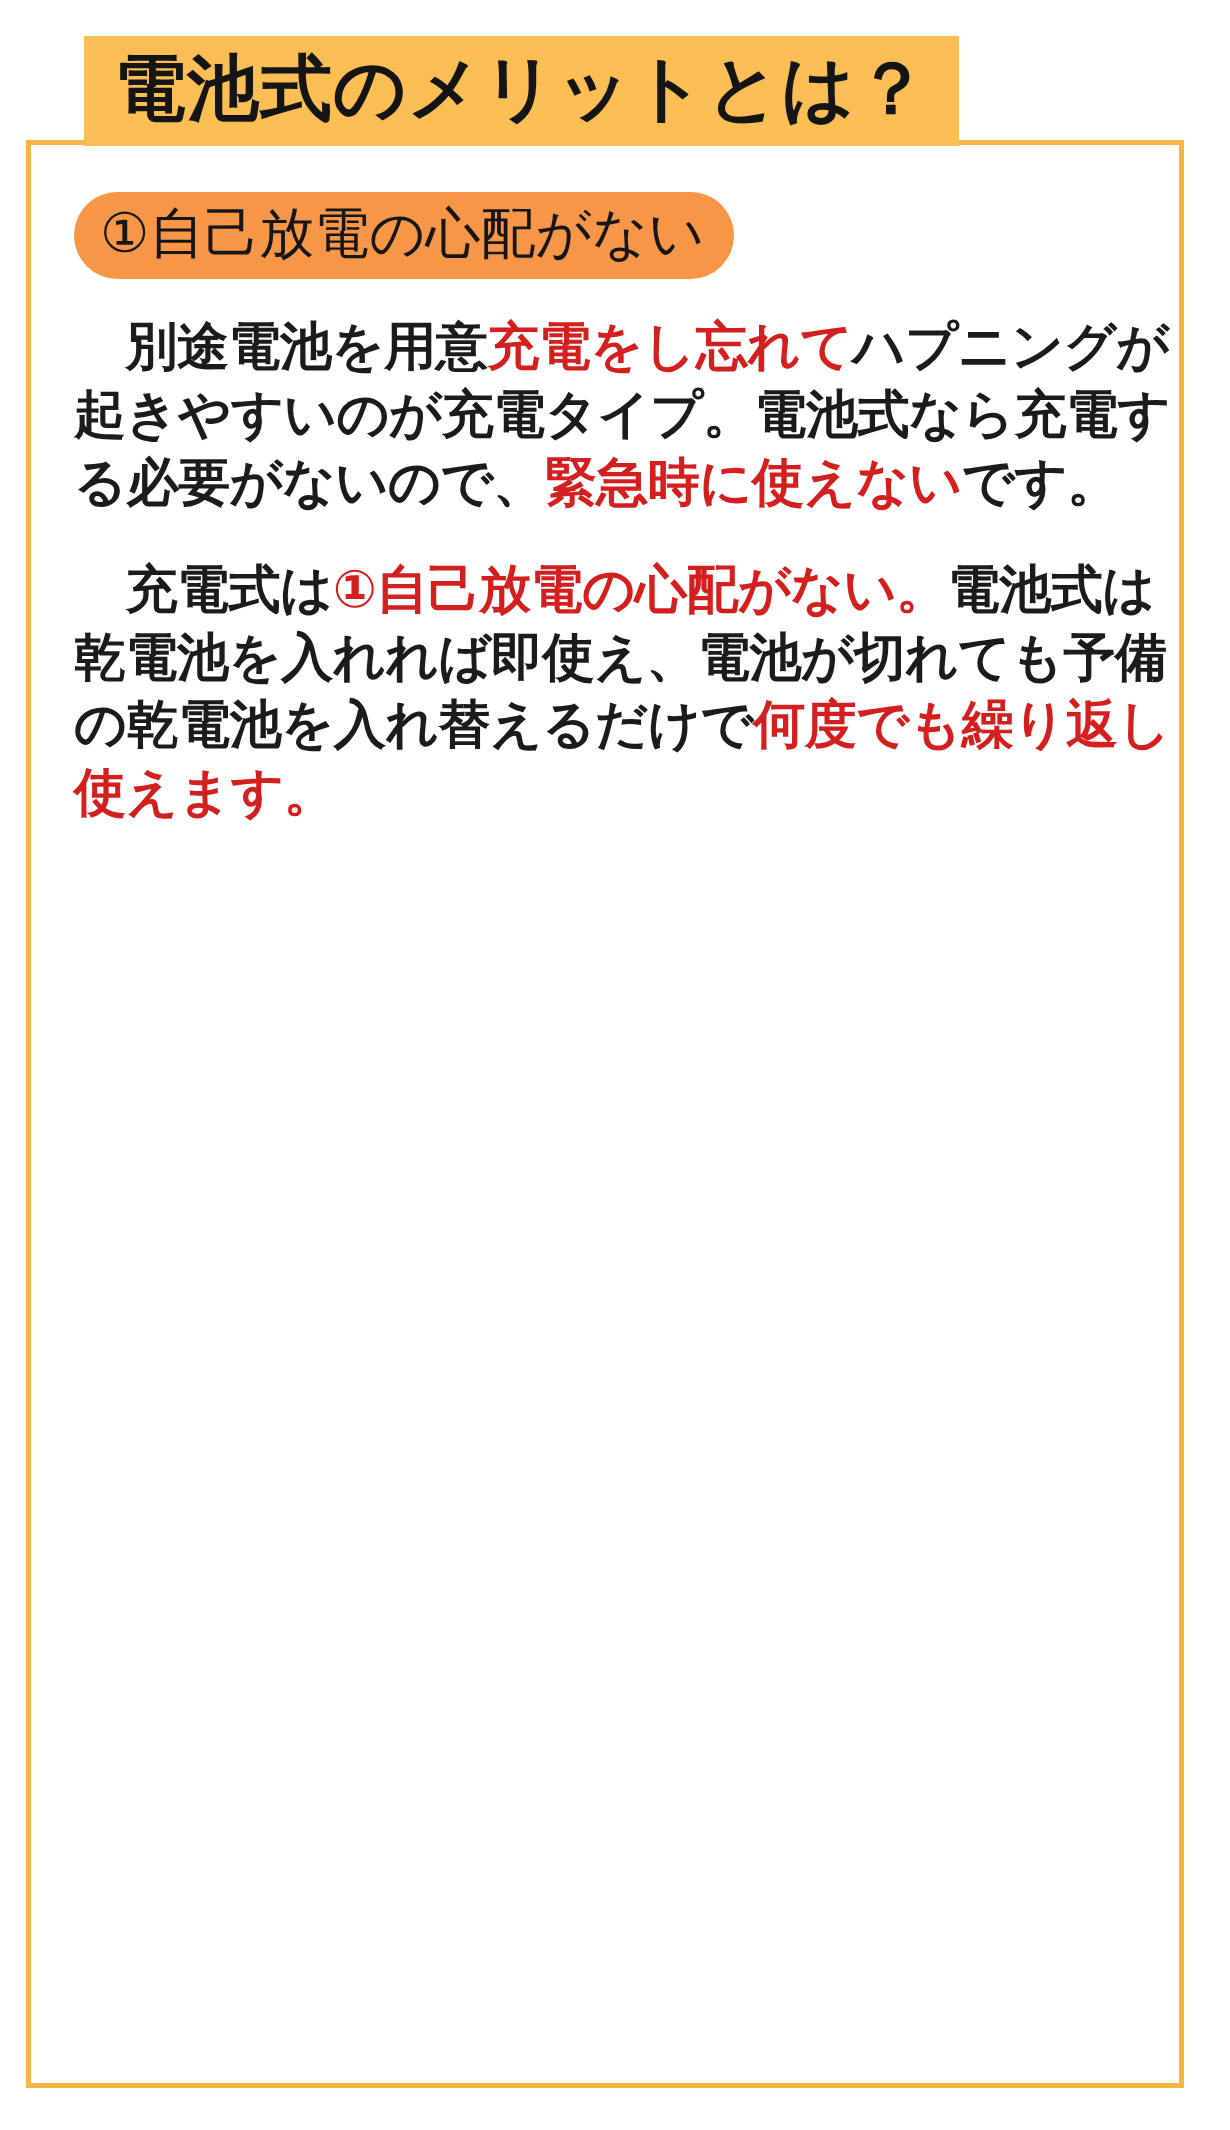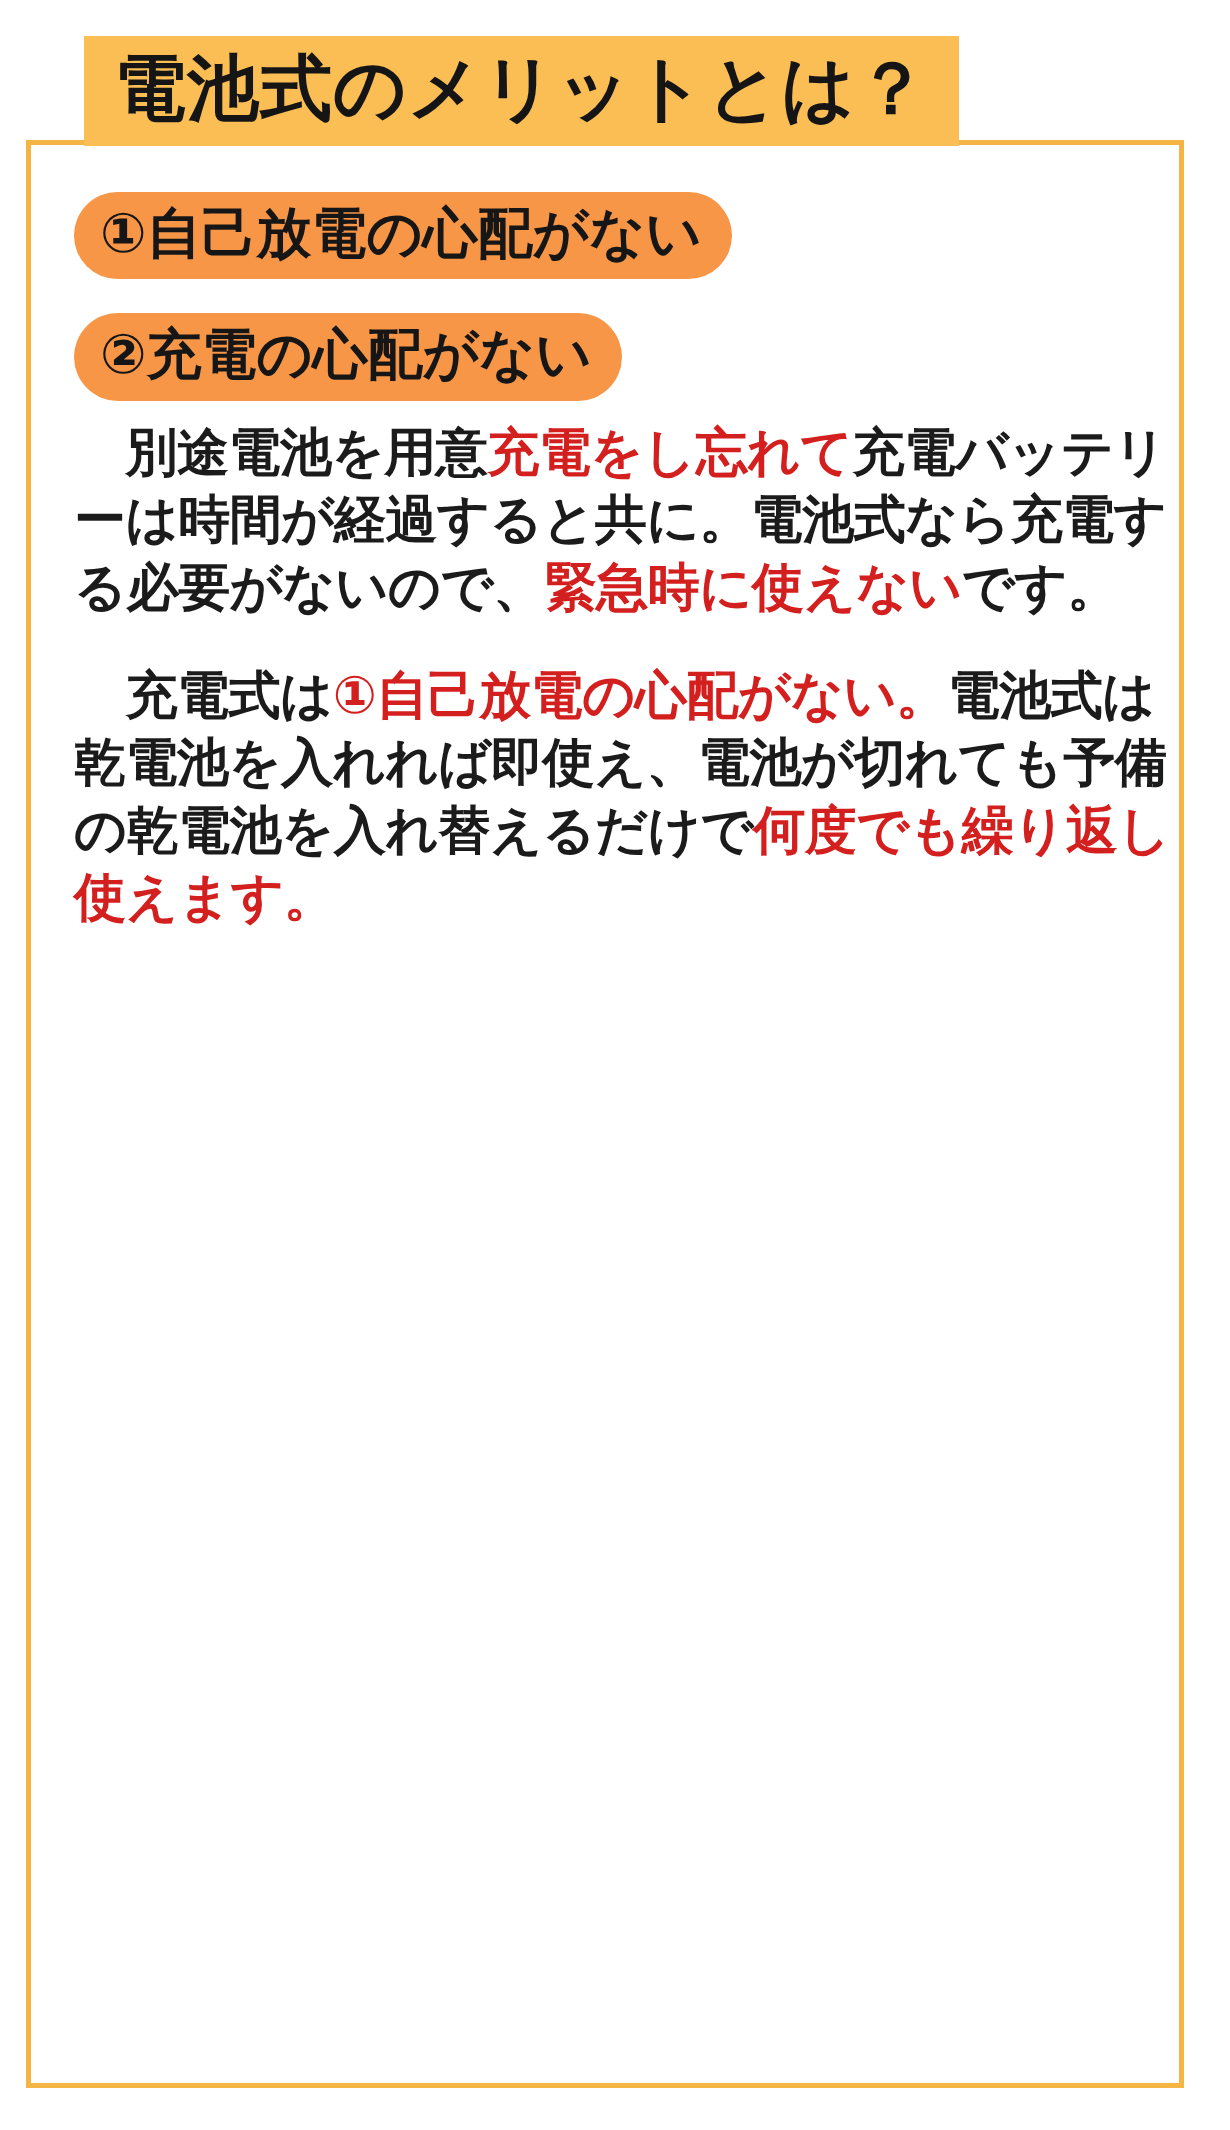--- a/index.html
+++ b/index.html
@@ -55,21 +55,21 @@
   }
 
   
   .pill {
     display: inline-block;
     background: #f79647;
     color: #161616;
     border-radius: 48px;
     padding: 12px 30px 16px 26px;
     font-size: 55px;
-    font-weight: bold;
+    font-weight: normal;
     line-height: 1.08;
     white-space: nowrap;
     margin-left: 14px;
   }
 
   .section {
     margin-bottom: 30px;
   }
   .section-body {
     font-size: 52px;
@@ -97,23 +97,22 @@
 
   <div class="title-band">
     <div class="title-text">電池式のメリットとは？</div>
   </div>
 
   <div class="section s1">
     <div class="pill">①自己放電の心配がない</div>
   </div>
 
   <div class="section s2">
-    <div class="pill">②充電の心配がない</div>
     <div class="section-body">
-      <span>　別途電池を用意</span><span class="hl">充電をし忘れて</span><span>充電バッテリーは時間が経過すると共に。電池式なら充電する必要がないので、</span><span class="hl">緊急時に使えない</span><span>です。</span>
+      <span>　別途電池を用意</span><span class="hl">充電をし忘れて</span><span>ハプニングが起きやすいのが充電タイプ。電池式なら充電する必要がないので、</span><span class="hl">緊急時に使えない</span><span>です。</span>
     </div>
   </div>
 
   <div class="section s3">
     <div class="section-body">
       <span>　充電式は</span><span class="hl">①自己放電の心配がない。</span><span>電池式は乾電池を入れれば即使え、電池が切れても予備の乾電池を入れ替えるだけで</span><span class="hl">何度でも繰り返し使えます。</span>
     </div>
   </div>
 
 </div>

